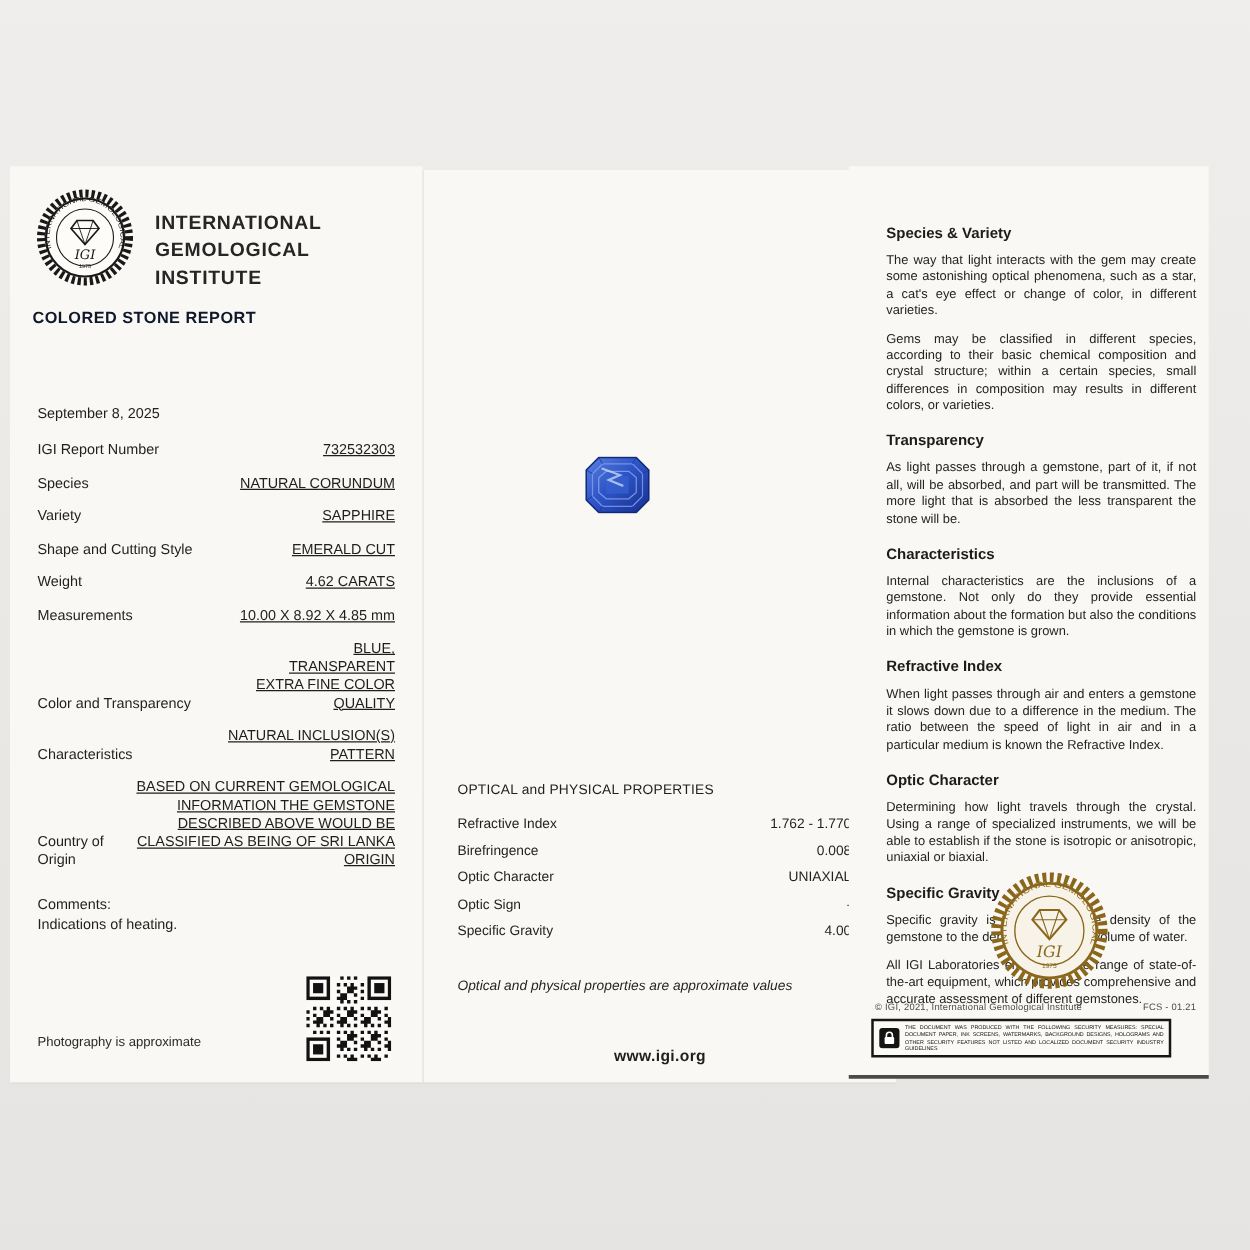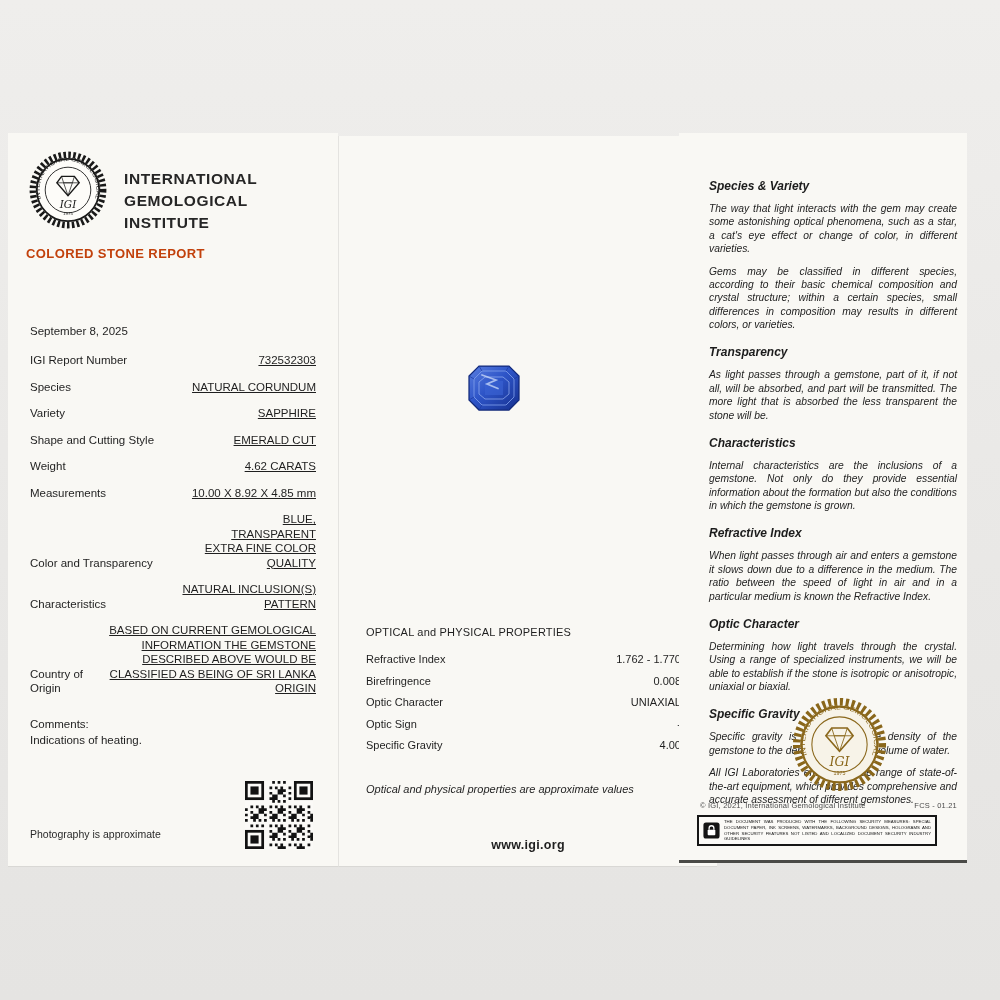--- a/index.html
+++ b/index.html
@@ -10,41 +10,41 @@
   .panel.left{left:8px;top:133px;width:330px;height:733px;border-bottom:1px solid #d9d8d5;}
   .panel.center{left:338px;top:136px;width:330px;height:730px;border-left:1px solid #e4e3e0;border-bottom:1px solid #d9d8d5;padding-left:48px;}
   .panel.right{left:679px;top:133px;width:288px;height:730px;border-bottom:3px solid #4a4a47;box-sizing:border-box;}
 
   
   .logo-row{display:flex;align-items:flex-start;margin:17px 0 0 20px;}
   .seal{display:block;line-height:0;}
   .seal.dark{color:#191919;}
   .seal.gold{color:#8a671b;}
   .org{margin:18px 0 0 16px;font-weight:700;font-size:15.5px;line-height:22px;letter-spacing:.6px;color:#262626;}
-  .rpt-title{margin:12px 0 0 18px;font-size:13px;font-weight:700;letter-spacing:.4px;color:#c2410c;}
+  .rpt-title{margin:12px 0 0 18px;font-size:13px;font-weight:700;letter-spacing:.4px;color:#0f172a;}
   .date{margin:64px 0 0 22px;font-size:11.5px;}
   .fields{margin:16px 22px 0 22px;}
   .frow{display:flex;justify-content:space-between;align-items:flex-end;margin-bottom:12px;font-size:11.5px;line-height:14.5px;}
   .frow .lbl{max-width:150px;}
   .frow .val{flex:1;text-align:right;max-width:215px;margin-left:8px;text-decoration:underline;}
   .ml{white-space:pre-line;}
   .comments{margin:20px 0 0 22px;font-size:11.5px;line-height:16px;}
   .qr{position:absolute;left:237px;top:648px;width:68px;height:68px;line-height:0;}
   .photo-note{position:absolute;left:22px;bottom:26px;font-size:10.5px;color:#2a2a2a;}
 
   
   .gem{position:absolute;left:129px;top:229px;line-height:0;}
   .props{position:absolute;left:27px;right:36px;top:490px;font-size:11px;}
   .props-title{margin-bottom:15px;letter-spacing:.2px;}
   .prow{display:flex;justify-content:space-between;margin-bottom:9.5px;line-height:12px;}
   .props-note{position:absolute;left:27px;top:647px;font-size:11px;font-style:italic;}
   .website{position:absolute;left:0;right:0;top:702px;text-align:center;font-weight:700;font-size:12.5px;letter-spacing:.3px;}
 
   
-  .edu{padding:46px 10px 0 30px;font-style:italic;}
+  .edu{padding:46px 10px 0 30px;}
   .edu h3{margin:14px 0 9px 0;font-size:12px;font-weight:700;color:#1c1c1c;}
   .edu h3:first-child{margin-top:0;}
   .edu p{margin:0 0 9px 0;font-size:10.3px;line-height:1.3;text-align:justify;color:#232323;}
   .gold-seal{position:absolute;left:112px;top:563px;line-height:0;}
   .cr-row{position:absolute;left:21px;right:10px;top:668px;display:flex;justify-content:space-between;font-size:7.5px;color:#4a4a4a;letter-spacing:.2px;}
   .sec-box{position:absolute;left:18px;top:682px;width:240px;height:31px;border:2px solid #161616;display:flex;align-items:center;gap:4px;padding:2px 4px;box-sizing:border-box;background:#fbfaf7;}
   .sec-box .fine{font-size:4.3px;line-height:1.35;color:#111;text-align:justify;}
   .lock{flex:0 0 auto;line-height:0;}
 </style>
 </head>

